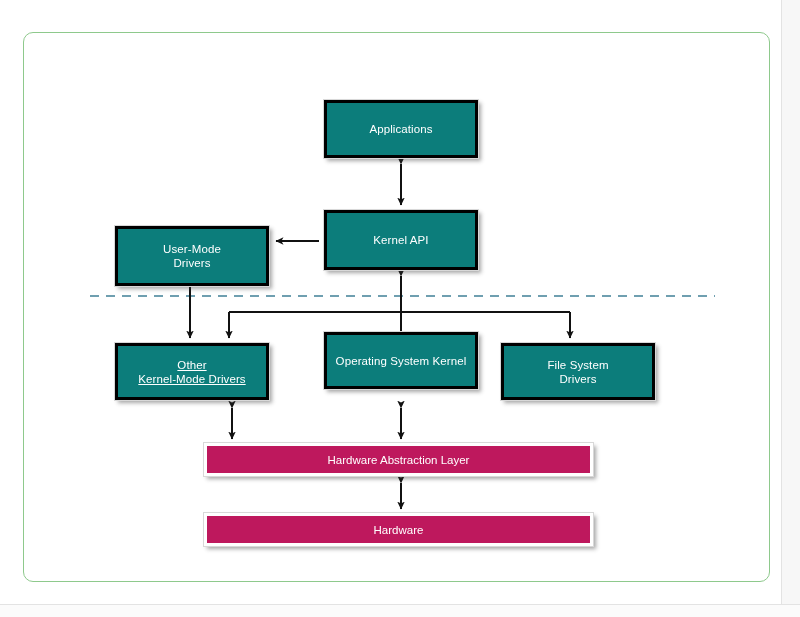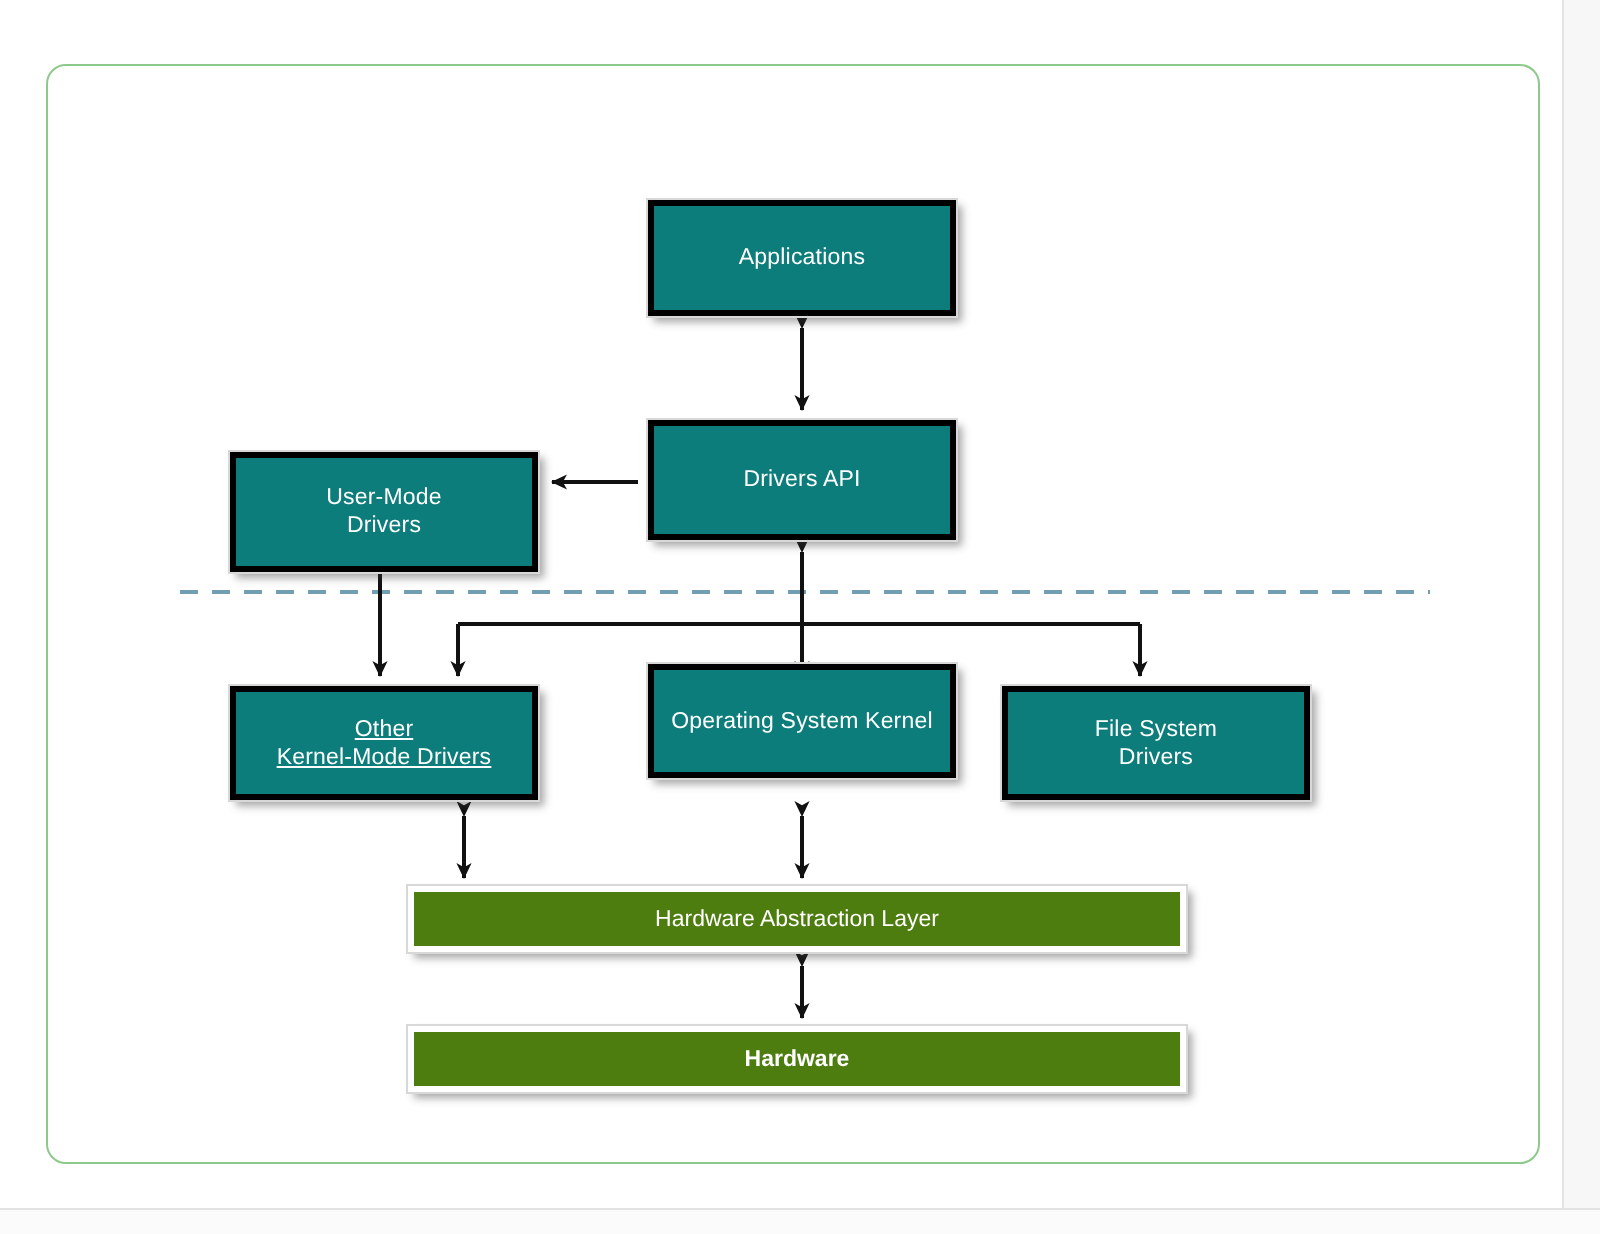--- a/index.html
+++ b/index.html
@@ -56,21 +56,21 @@
     font-size: 11.5px;
     line-height: 14px;
     letter-spacing: 0.1px;
     font-family: "Liberation Sans", sans-serif;
     user-select: none;
   }
   .node .label { display: block; white-space: pre-line; }
   .bar {
     position: absolute;
     box-sizing: border-box;
-    background: #4d7c0f;
+    background: #be185d;
     border: 3px solid #ffffff;
     box-shadow: 0 0 0 1px #d8d8d8, 3px 3px 4px rgba(60,60,60,0.45);
     display: flex;
     align-items: center;
     justify-content: center;
     color: #ffffff;
     font-size: 11.5px;
     font-family: "Liberation Sans", sans-serif;
     user-select: none;
     text-align: right;
@@ -144,39 +144,39 @@
     <div class="node" style="left:324px; top:100px; width:154px; height:58px;">
       <span class="label">Applications</span>
     </div>
 
     <div class="node" style="left:115px; top:226px; width:154px; height:60px;">
       <span class="label">User-Mode
 Drivers</span>
     </div>
 
     <div class="node" style="left:324px; top:210px; width:154px; height:60px;">
-      <span class="label">Drivers API</span>
+      <span class="label">Kernel API</span>
     </div>
 
     <div class="node" style="left:115px; top:343px; width:154px; height:57px;text-decoration:underline;">
       <span class="label">Other
 Kernel-Mode Drivers</span>
     </div>
 
     <div class="node" style="left:324px; top:332px; width:154px; height:57px;align-items:center;">
       <span class="label">Operating System Kernel</span>
     </div>
 
     <div class="node" style="left:501px; top:343px; width:154px; height:57px;">
       <span class="label">File System
 Drivers</span>
     </div>
 
     <div class="bar" style="left:204px; top:443px; width:389px; height:33px;">
       <span class="label">Hardware Abstraction Layer</span>
     </div>
 
-    <div class="bar" style="left:204px; top:513px; width:389px; height:33px;font-weight:bold;">
+    <div class="bar" style="left:204px; top:513px; width:389px; height:33px;">
       <span class="label">Hardware</span>
     </div>
 
   </div>
 </div>
 
 </body></html>

